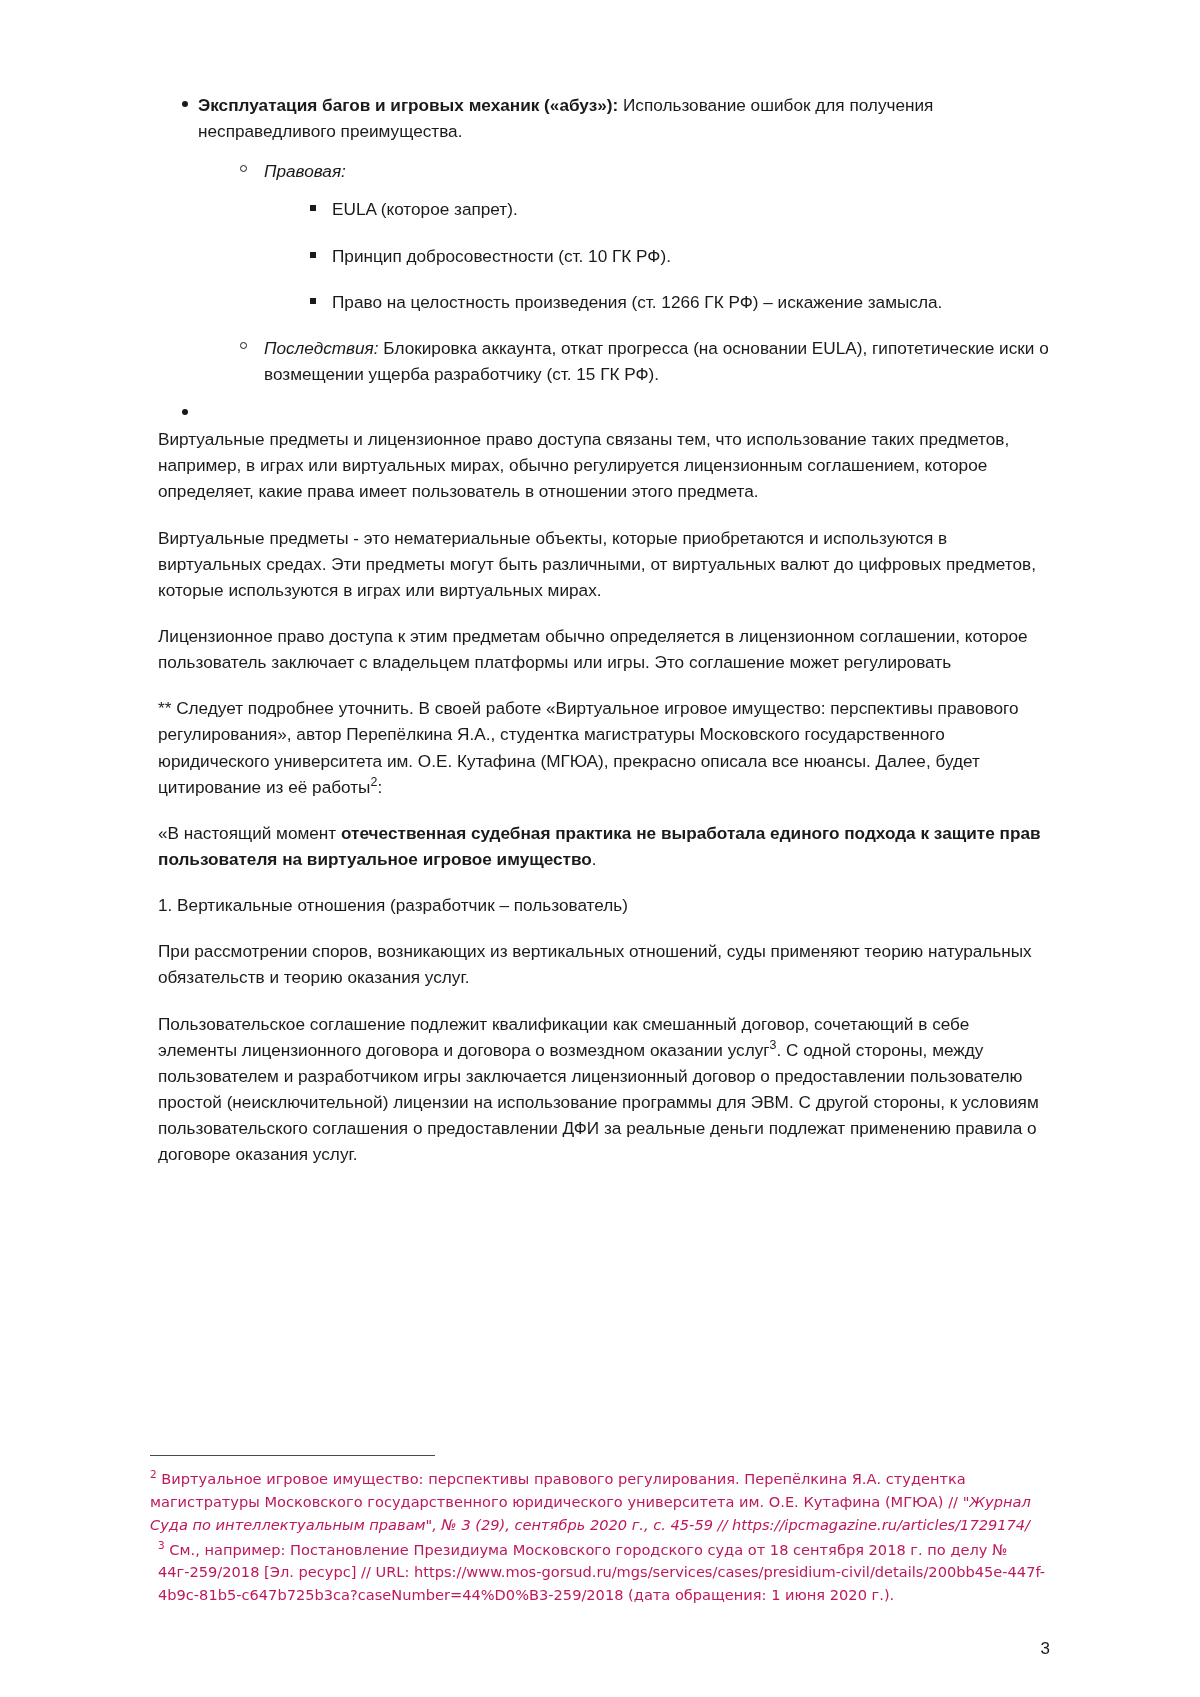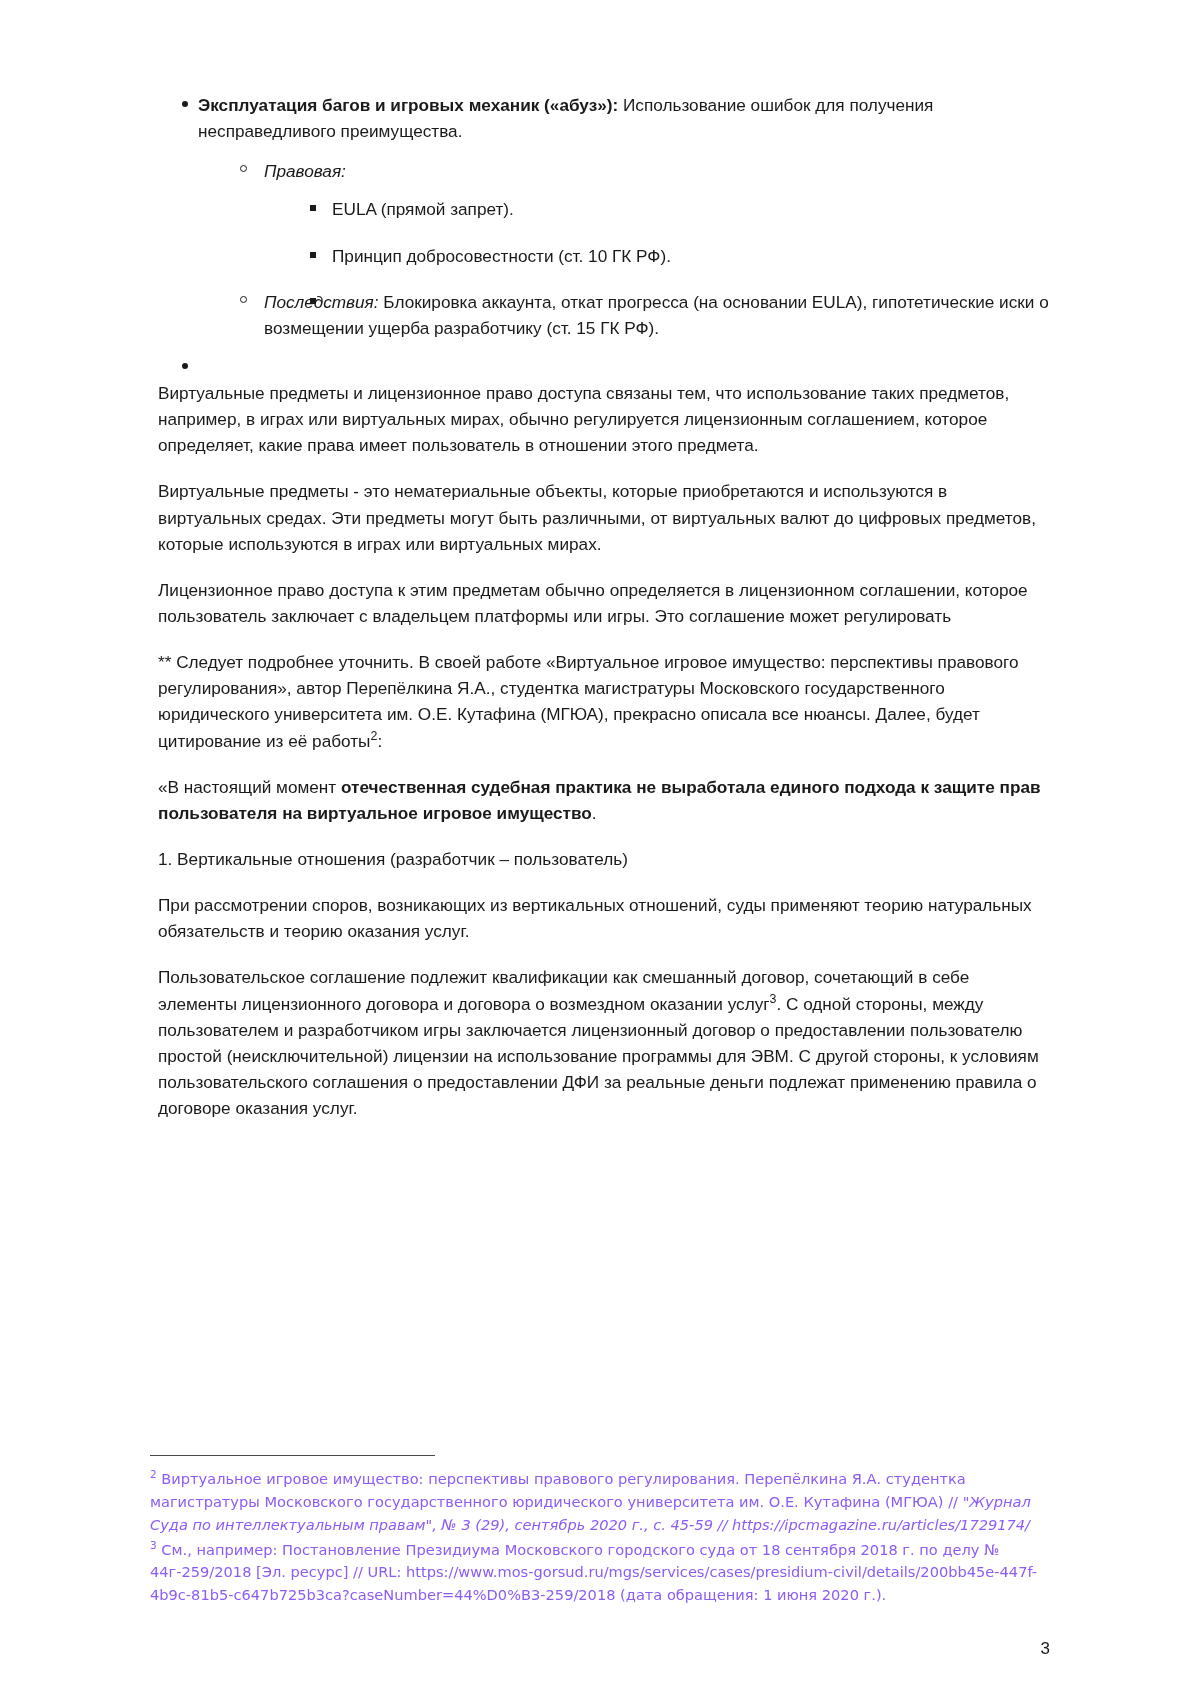--- a/index.html
+++ b/index.html
@@ -95,32 +95,32 @@
 
   
   .footnotes {
     position: absolute;
     left: 150px;
     right: 150px;
     bottom: 90px;
     font-family: "DejaVu Sans", sans-serif;
     font-size: 14.6px;
     line-height: 1.56;
-    color: #8b5cf6;
+    color: #be185d;
   }
   .footnote-rule {
     width: 285px;
     height: 0;
     border-top: 1.4px solid #4a4a4a;
     margin: 0 0 12px 0;
   }
   .footnote-item {
     margin: 0 0 0 0;
   }
-  .footnote-item + .footnote-item { margin-top: 2px; }
+  .footnote-item + .footnote-item { margin-top: 2px; margin-left: 8px; }
   sup {
     font-size: 0.72em;
     vertical-align: super;
     line-height: 0;
   }
   .page-number {
     position: absolute;
     right: 150px;
     bottom: 38px;
     font-family: "Liberation Sans", sans-serif;
@@ -142,28 +142,29 @@
         <span><b>Эксплуатация багов и игровых механик («абуз»):</b><span> Использование ошибок для получения несправедливого преимущества.</span></span>
 
         <ul class="lvl2">
           <li>
             <span class="bullet-circle"></span>
             <i>Правовая:</i>
 
             <ul class="lvl3">
               <li>
                 <span class="bullet-square"></span>
-                <span>EULA (прямой запрет).</span>
+                <span>EULA (которое запрет).</span>
               </li>
               <li>
                 <span class="bullet-square"></span>
                 <span>Принцип добросовестности (ст. 10 ГК РФ).</span>
               </li>
               <li>
                 <span class="bullet-square"></span>
+                <span>Право на целостность произведения (ст. 1266 ГК РФ) – искажение замысла.</span>
               </li>
             </ul>
           </li>
 
           <li>
             <span class="bullet-circle"></span>
             <i>Последствия:</i><span> Блокировка аккаунта, откат прогресса (на основании EULA), гипотетические иски о возмещении ущерба разработчику (ст. 15 ГК РФ).</span>
           </li>
         </ul>
       </li>

